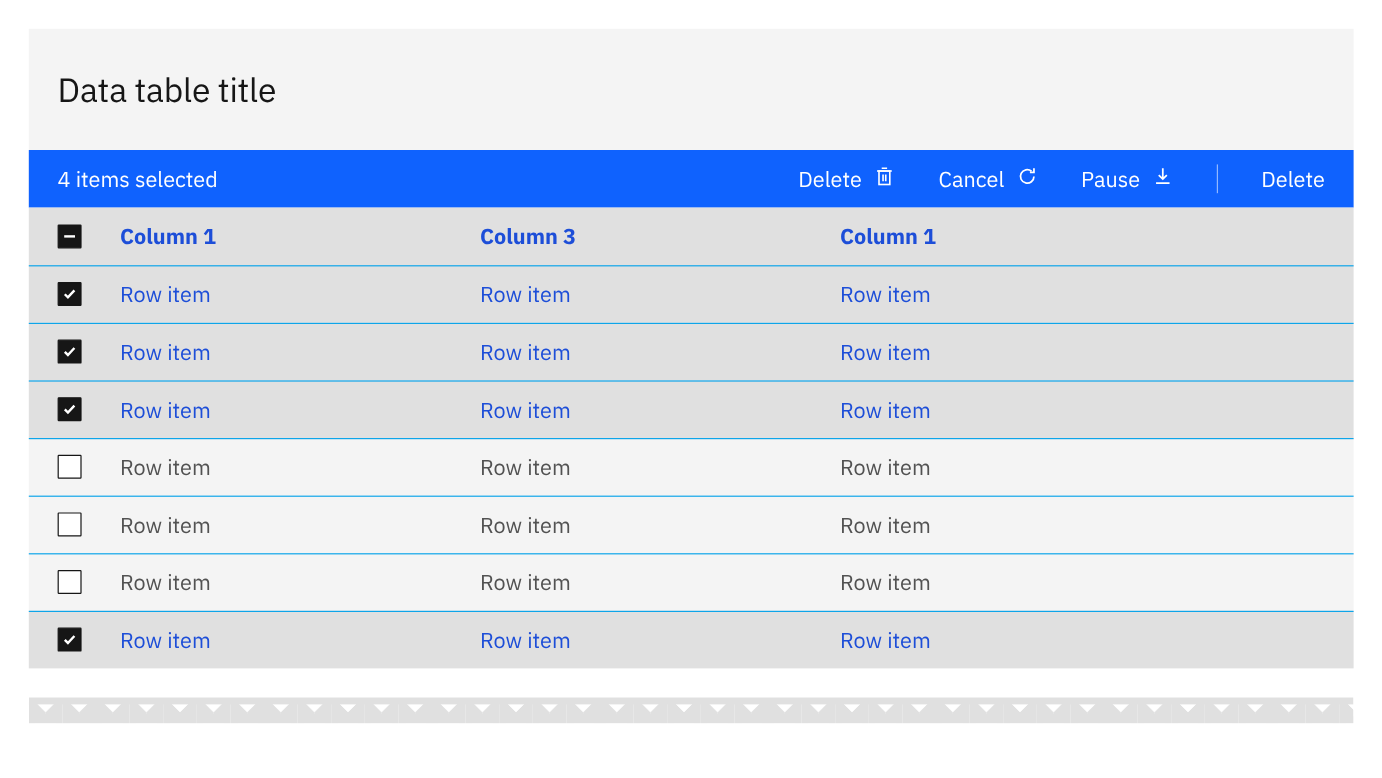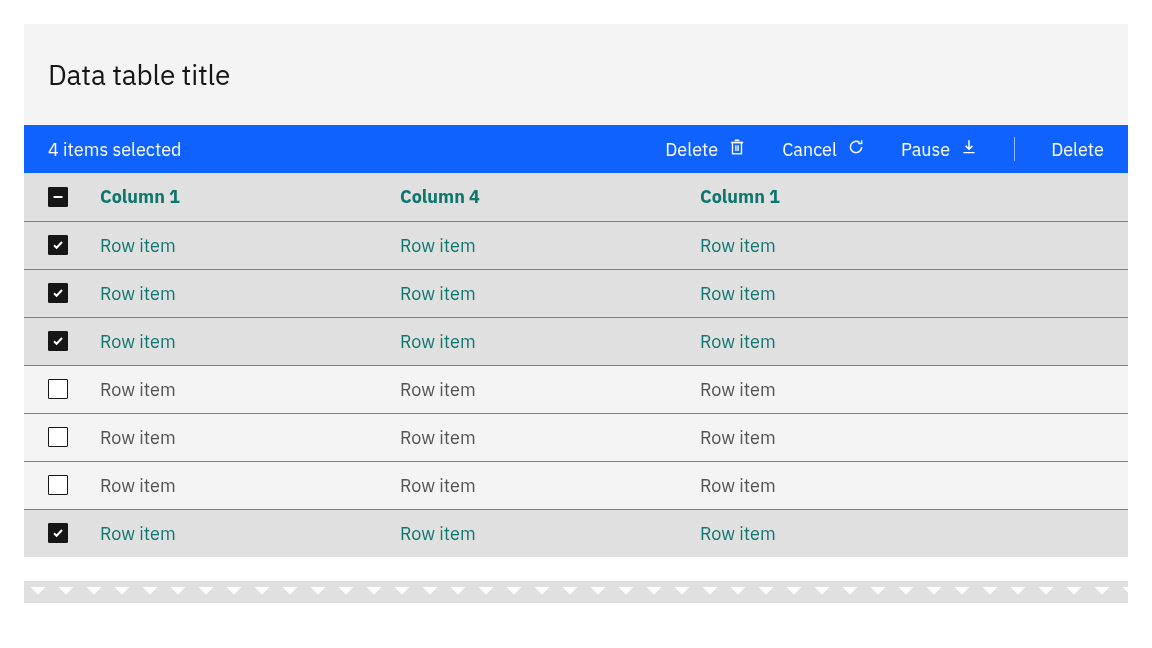--- a/index.html
+++ b/index.html
@@ -11,21 +11,21 @@
   .batch-count { flex: 1; }
   .batch-actions { display: flex; align-items: center; gap: 36px; }
   .ba { display: flex; align-items: center; gap: 10px; cursor: pointer; }
   .ba svg { width: 18px; height: 18px; }
   .divider { width: 1px; height: 24px; background: rgba(255,255,255,0.55); }
   table { width: 100%; border-collapse: collapse; }
   tr { height: 48px; }
   thead tr { background: #e0e0e0; }
   tbody tr { background: #f4f4f4; border-top: 1px solid #0ea5e9; }
   tbody tr.sel { background: #e0e0e0; }
-  th, td { text-align: left; font-size: 18px; font-weight: 400; color: #0f766e; padding: 0; }
+  th, td { text-align: left; font-size: 18px; font-weight: 400; color: #1d4ed8; padding: 0; }
   th.h { font-weight: 700; }
   tbody tr:not(.sel) td { color: #525252; }
   .cbcol { width: 76px; padding-left: 24px; }
   .col1 { width: 300px; }
   .col2 { width: 300px; }
   .cb { width: 20px; height: 20px; border: 1.5px solid #161616; border-radius: 1px; background: #fff; display: flex; align-items: center; justify-content: center; cursor: pointer; }
   .cb.on { background: #161616; }
   .cb.ind { background: #161616; }
   .cb svg { width: 12px; height: 12px; }
   .zigzag { height: 22px; background: #e0e0e0; margin: 0 24px;
@@ -86,21 +86,21 @@
     <thead>
       <tr>
         <th class="cbcol">
           <div class="cb ind">
             <svg viewBox="0 0 12 12">
                 <rect x="1.5" y="5" width="9" height="2" fill="#fff"></rect>
               </svg>
           </div>
         </th>
         <th class="h col1">Column 1</th>
-        <th class="h col2">Column 4</th>
+        <th class="h col2">Column 3</th>
         <th class="h">Column 1</th>
       </tr>
     </thead>
     <tbody id="tbody">
         <tr class="sel">
           <td class="cbcol">
             <div class="cb on">
               <svg viewBox="0 0 12 12" fill="none" stroke="#fff" stroke-width="2">
                 <path d="M2 6.2l2.6 2.6L10 3"></path>
               </svg>

